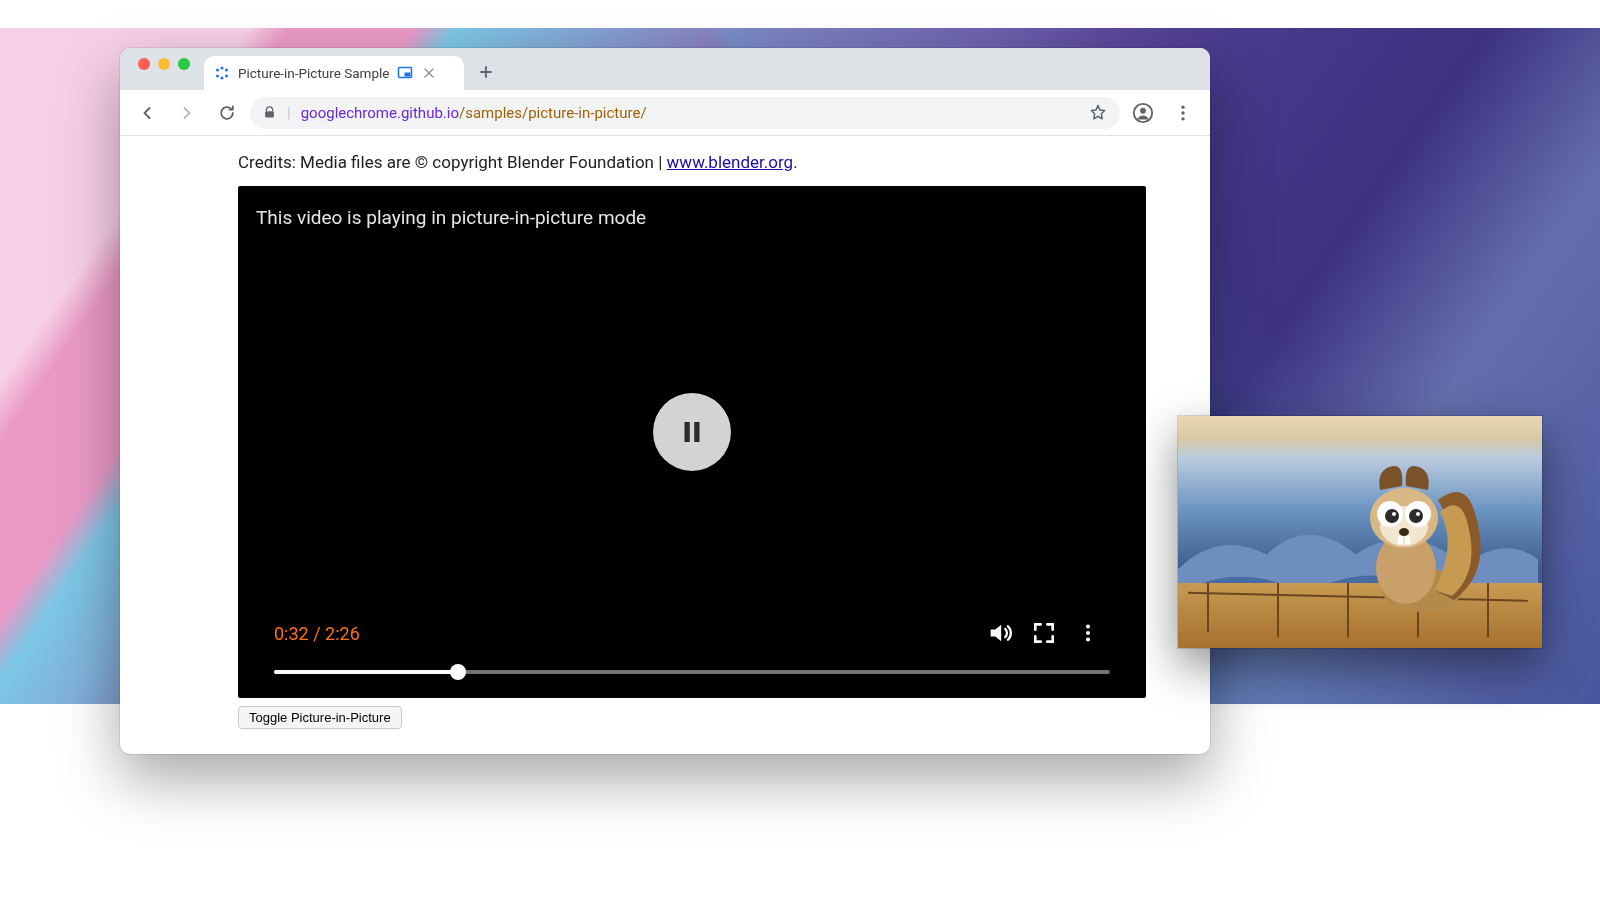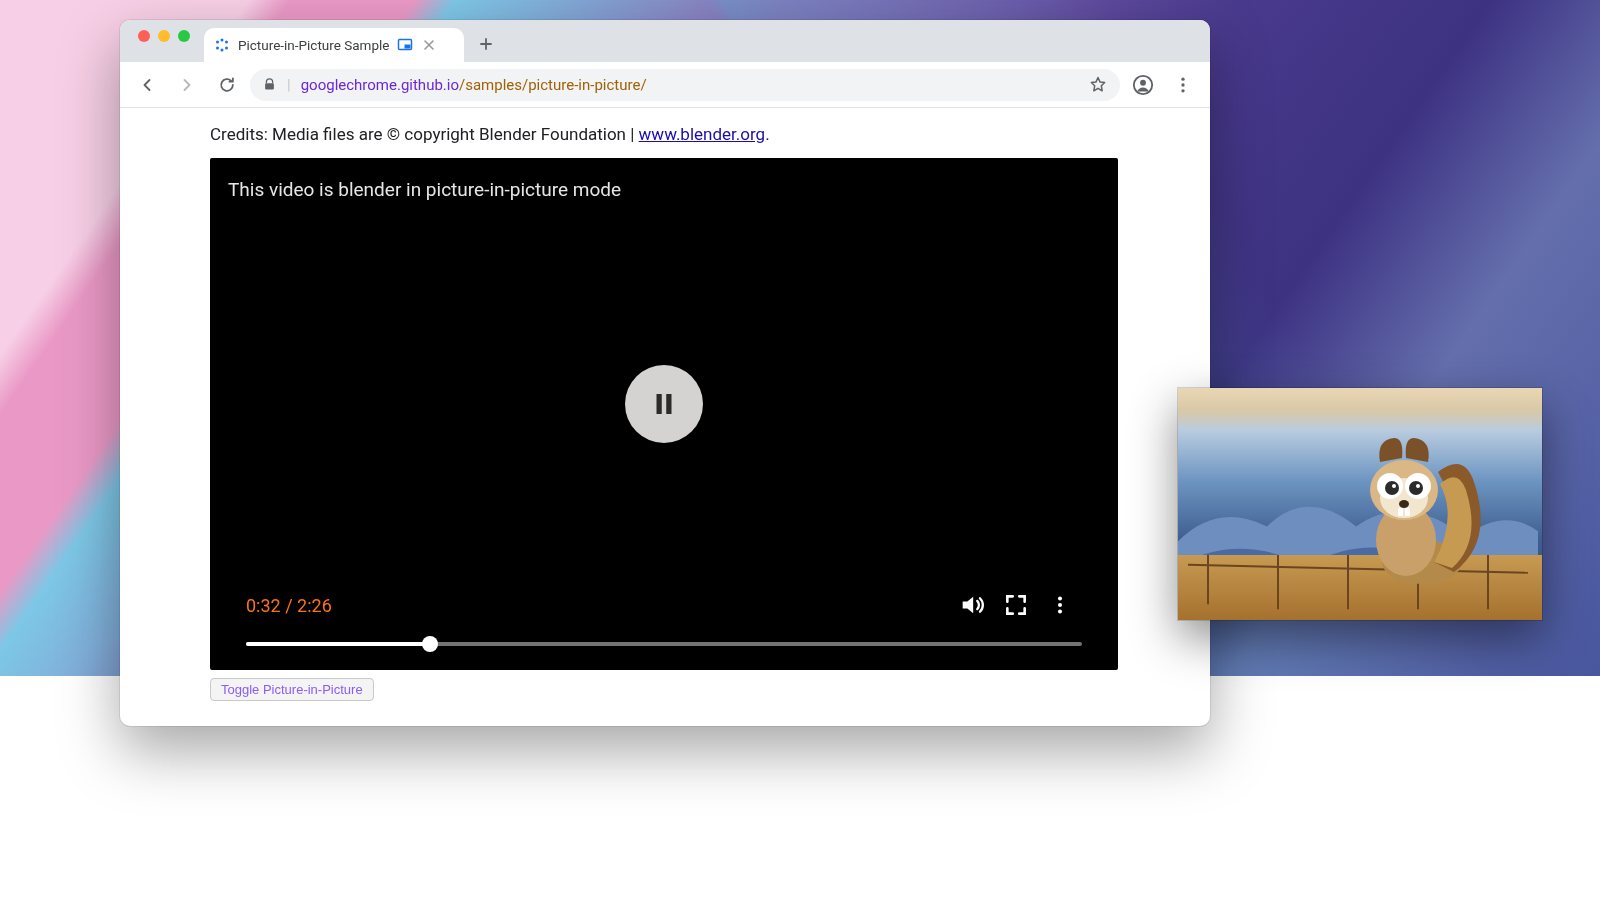--- a/index.html
+++ b/index.html
@@ -7,20 +7,21 @@
   .desktop {
     width: 1600px; height: 676px; position: relative;
     background:
       linear-gradient(125deg,
         #f7cfe6 0%, #f7cfe6 12%,
         #ea99c6 14%, #ea99c6 20%,
         #7dc7e6 22%,
         #8b6fb8 38%, #6a54a6 50%,
         #4c3b8f 60%, #3e3282 72%,
         #7a8fc4 82%, #4e6aae 100%);
+    margin-top: 28px;
   }
   .desktop::before{
     content:""; position:absolute; inset:0;
     background:
       linear-gradient(60deg, rgba(255,255,255,0) 55%, rgba(88,170,210,.35) 56%, rgba(88,170,210,.0) 75%),
       linear-gradient(-35deg, rgba(60,50,130,.35) 40%, rgba(60,50,130,0) 60%);
     pointer-events:none;
   }
 
   
@@ -53,21 +54,21 @@
   .icon-btn{ width:34px; height:34px; border-radius:50%; display:flex; align-items:center; justify-content:center; color:#5f6368;}
   .addr {
     flex:1; height:32px; background:#f1f3f4; border-radius:16px;
     display:flex; align-items:center; padding:0 12px; gap:10px; color:#5f6368; font-size:15px;
   }
   .addr .sep{ color:#c7c7c7; }
   .addr .domain{ color:#6d28d9; }
   .addr .path{ color:#a16207; }
   .star{ margin-left:auto; }
   .content{ flex:1; overflow:auto; }
-  .page{ padding:16px 90px 20px 90px; color:#202124; font-size:17px; }
+  .page{ padding:16px 90px 20px 118px; color:#202124; font-size:17px; }
   .credits{ margin-bottom:14px; }
   .credits a{ color:#1a0dab; text-decoration:underline; }
 
   .player{
     width:908px; height:512px; background:#000; color:#e8e8e8; position:relative;
     border-radius:2px;
   }
   .overlay-msg{
     position:absolute; left:18px; top:20px; font-size:19px; color:#e6e6e6;
   }
@@ -86,21 +87,21 @@
   .ctrl-icn{ width:44px; height:44px; display:flex; align-items:center; justify-content:center; color:#fff; }
   .progress{
     position:relative; height:16px; display:flex; align-items:center; margin-top:8px;
   }
   .track{ height:4px; width:100%; background:rgba(255,255,255,.45); border-radius:2px; position:relative;}
   .fill{ position:absolute; left:0; top:0; height:4px; background:#fff; border-radius:2px;}
   .thumb{ position:absolute; top:50%; width:16px; height:16px; border-radius:50%; background:#fff; transform:translate(-50%,-50%);}
   .toggle-btn{
     margin-top:8px; display:inline-block; background:#f4f4f4;
     border:1px solid #c9c9c9; border-radius:4px; padding:3px 10px;
-    font-size:13px; color:#8b5cf6;
+    font-size:13px; color:#000000;
   }
 
   
   .pip-window{
     position:absolute; right:58px; bottom:56px; width:364px; height:232px;
     box-shadow: 0 18px 44px rgba(0,0,0,.45), 0 0 0 1px rgba(0,0,0,.15);
     overflow:hidden; background:#000;
   }
   .pip-window .sky{
     position:absolute; inset:0;
@@ -212,21 +213,21 @@
       </div>
     </div>
 
     <div class="content">
       <div class="page">
         <p class="credits">
           <span>Credits: Media files are © copyright Blender Foundation | </span><a href="#">www.blender.org</a><span>.</span>
         </p>
 
         <div class="player">
-          <div class="overlay-msg">This video is blender in picture-in-picture mode</div>
+          <div class="overlay-msg">This video is playing in picture-in-picture mode</div>
 
           <div class="center-btn">
             <svg width="30" height="30" viewBox="0 0 24 24">
               <rect x="6" y="4" width="4.2" height="16" fill="#2b2b2b"></rect>
               <rect x="13.8" y="4" width="4.2" height="16" fill="#2b2b2b"></rect>
             </svg>
           </div>
 
           <div class="controls">
             <div class="ctrl-row">

